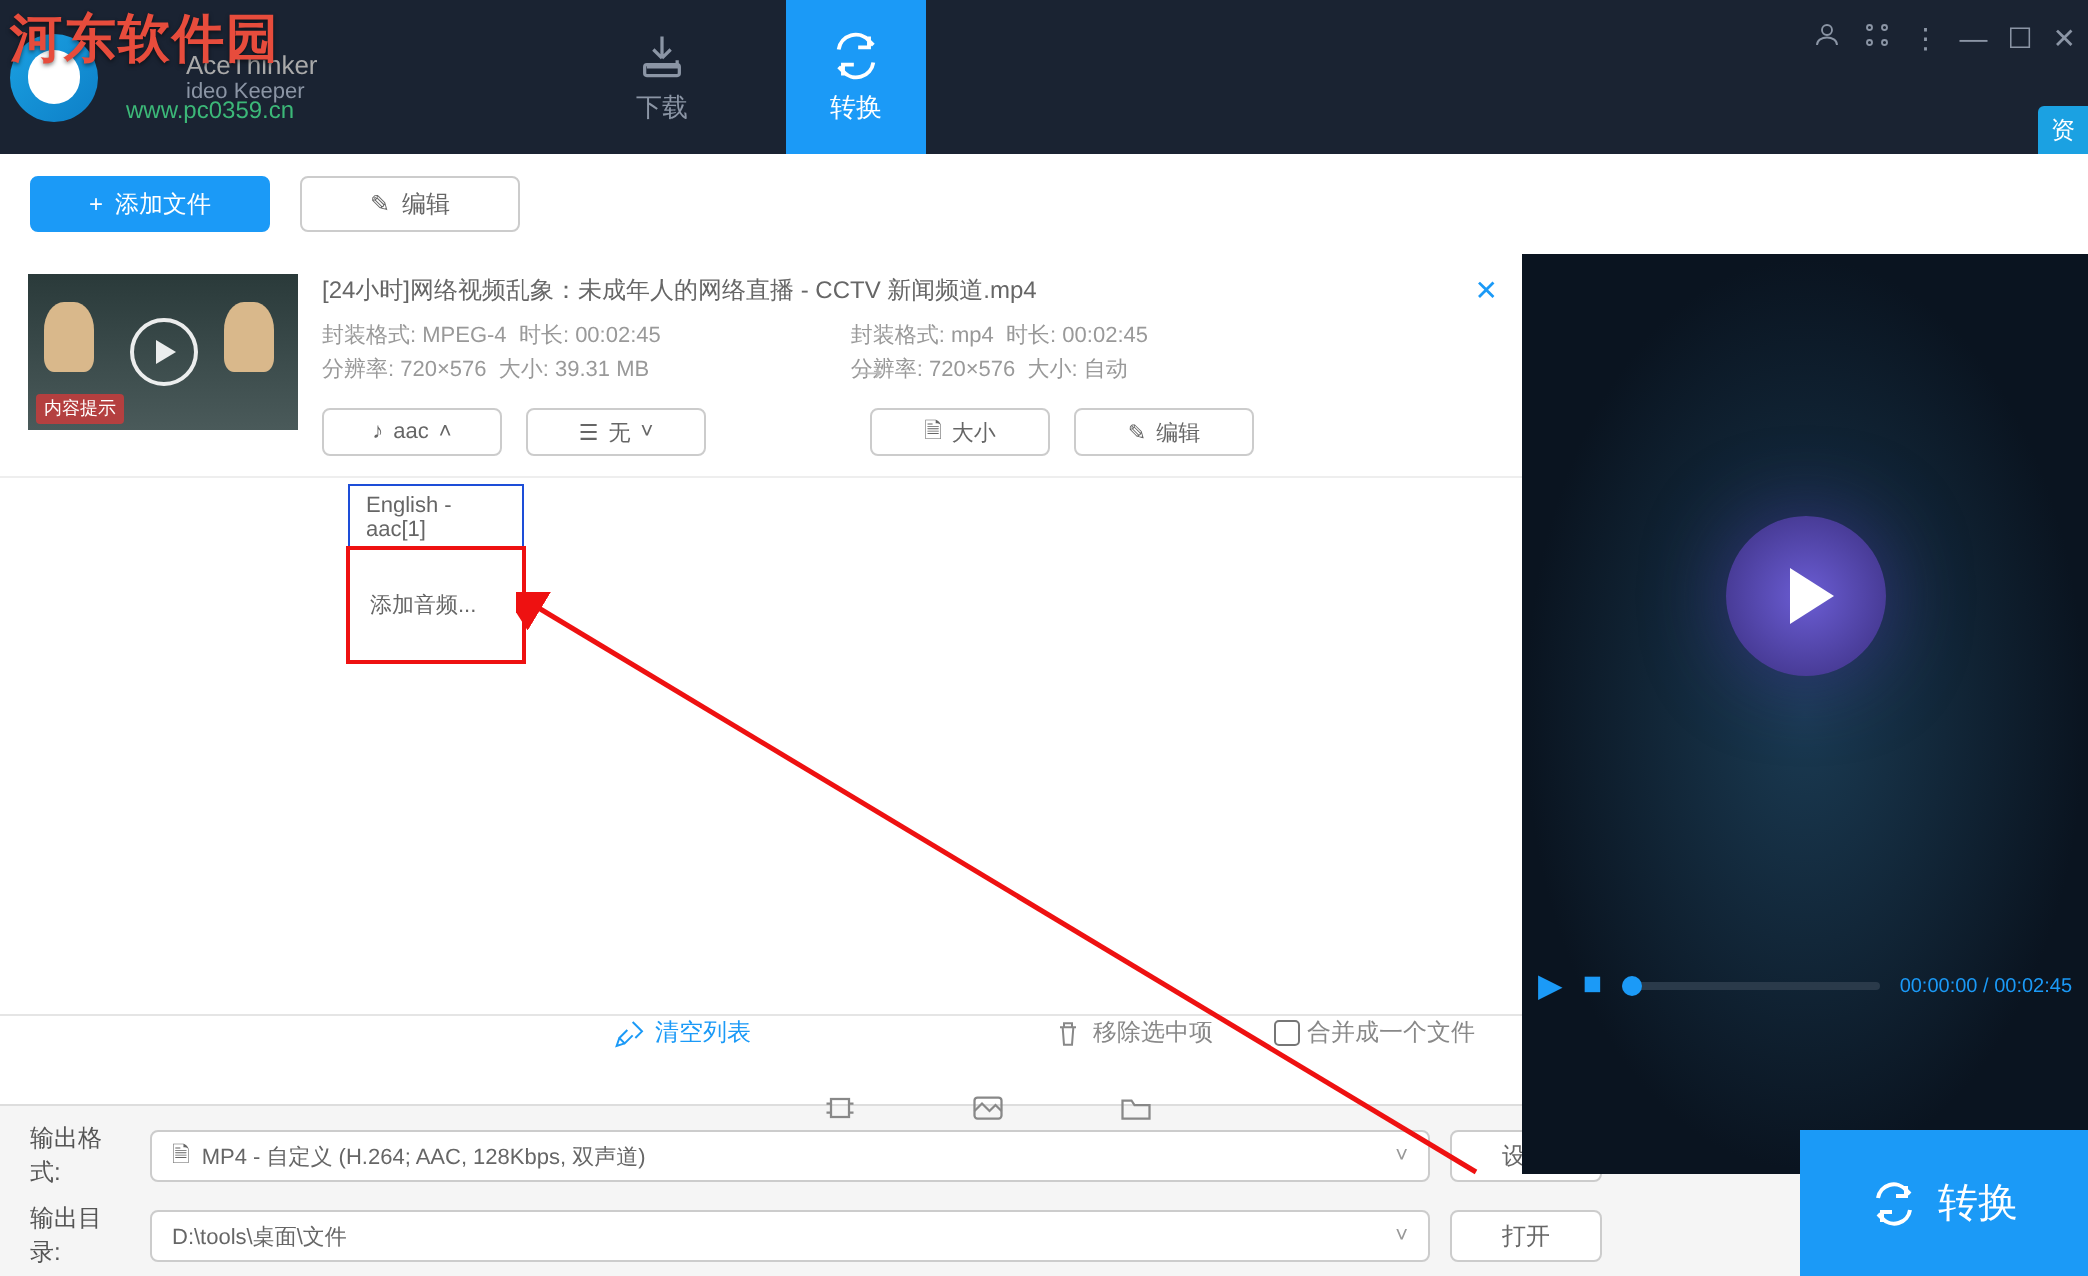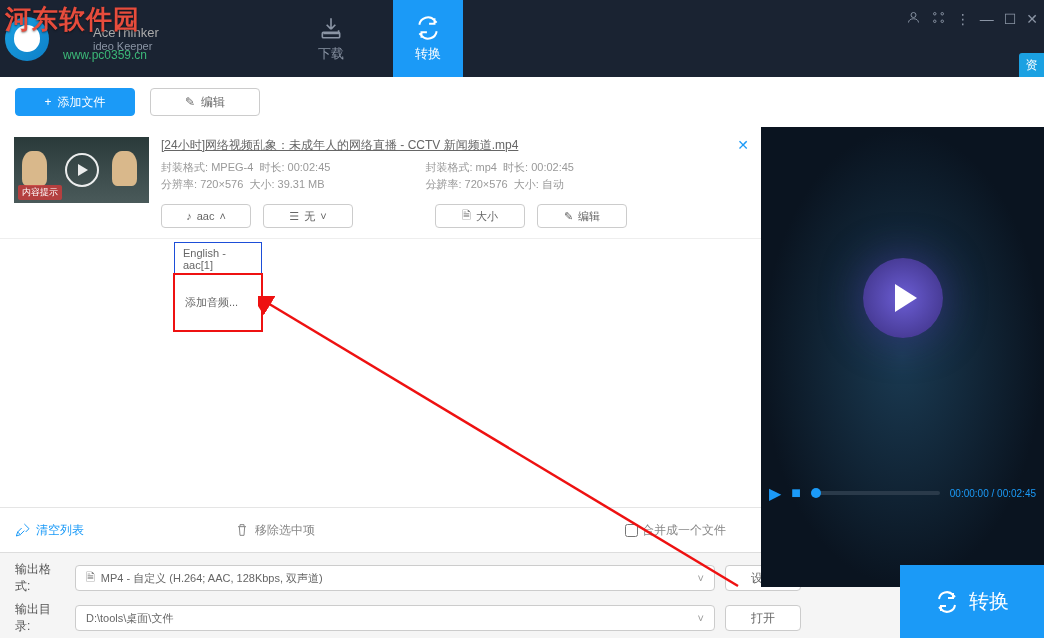--- a/index.html
+++ b/index.html
@@ -19,44 +19,44 @@
 .win-controls{position:absolute;right:6px;top:10px;display:flex;gap:10px;color:#8b95a5;align-items:center;}
 .win-controls span{cursor:pointer;font-size:14px;}
 .notch{position:absolute;right:0;bottom:0;width:25px;height:24px;background:#1ba1e2;border-radius:3px 0 0 0;color:#fff;display:flex;align-items:center;justify-content:center;font-size:12px;}
 .toolbar{height:50px;background:#fff;display:flex;align-items:center;padding:0 15px;gap:15px;}
 .btn{height:28px;border:1px solid #ccc;background:#fff;border-radius:4px;padding:0 16px;display:inline-flex;align-items:center;gap:6px;font-size:12px;color:#666;cursor:pointer;}
 .btn-primary{background:#1b9af7;color:#fff;border-color:#1b9af7;min-width:120px;justify-content:center;}
 .main{display:flex;height:380px;}
 .left-pane{flex:1;background:#fff;position:relative;}
 .right-pane{width:283px;background:#0a1929;position:relative;}
 .file-row{border-bottom:1px solid #eee;padding:10px 14px;display:flex;position:relative;}
-.thumb{width:135px;height:66px;background:#333;margin-right:12px;position:relative;}
+.thumb{width:135px;height:78px;background:#333;margin-right:12px;position:relative;}
 .thumb-play{position:absolute;left:50%;top:50%;transform:translate(-50%,-50%);width:34px;height:34px;border:2px solid rgba(255,255,255,.9);border-radius:50%;display:flex;align-items:center;justify-content:center;}
 .thumb-play::after{content:"";border-left:10px solid rgba(255,255,255,.9);border-top:6px solid transparent;border-bottom:6px solid transparent;margin-left:3px;}
 .thumb-label{position:absolute;left:4px;bottom:3px;font-size:9px;color:#fff;background:rgba(200,60,60,.85);padding:1px 4px;border-radius:2px;}
 .file-info{flex:1;}
-.file-title{font-size:12px;color:#666;margin-bottom:6px;text-decoration:underline;}
+.file-title{font-size:12px;color:#666;margin-bottom:6px;}
 .info-grid{display:flex;gap:95px;font-size:11px;color:#999;}
 .info-col div{margin-bottom:2px;}
 .arrow-mid{color:#bbb;font-size:20px;position:absolute;left:425px;top:46px;}
 .close-x{position:absolute;right:12px;top:10px;color:#1b9af7;cursor:pointer;font-size:14px;}
 .option-row{display:flex;gap:12px;margin-top:10px;}
 .opt-btn{border:1px solid #ccc;border-radius:4px;height:24px;min-width:90px;display:flex;align-items:center;justify-content:center;gap:5px;font-size:11px;color:#666;background:#fff;cursor:pointer;}
 .dropdown{position:absolute;left:174px;top:242px;width:88px;background:#fff;border:1px solid #1d4ed8;font-size:11px;z-index:5;}
 .dropdown div{padding:4px 8px;color:#666;}
 .dropdown .highlight{border:2px solid #e11;margin:-2px;padding:20px 10px;}
 .red-arrow{position:absolute;left:258px;top:296px;z-index:6;pointer-events:none;}
 .player-bar{position:absolute;bottom:0;left:0;right:0;height:28px;display:flex;align-items:center;padding:0 8px;gap:10px;}
 .player-bar .ctrl{color:#1b9af7;cursor:pointer;}
 .time{color:#1b9af7;font-size:10px;margin-left:auto;}
 .track{flex:1;height:4px;background:#2a3a4a;border-radius:2px;position:relative;}
 .track::after{content:"";position:absolute;left:0;top:-3px;width:10px;height:10px;background:#1b9af7;border-radius:50%;}
 .play-orb{position:absolute;left:50%;top:45%;transform:translate(-50%,-50%);width:80px;height:80px;border-radius:50%;background:radial-gradient(circle,#6b5dd4,#3a2e7e);box-shadow:0 0 40px rgba(80,60,180,.5);display:flex;align-items:center;justify-content:center;}
 .play-orb::after{content:"";border-left:22px solid #fff;border-top:14px solid transparent;border-bottom:14px solid transparent;margin-left:6px;}
-.bottom-strip{height:45px;background:#fff;display:flex;align-items:center;border-top:1px solid #e5e5e5;padding:0 15px;gap:20px;}
+.bottom-strip{height:45px;background:#fff;display:flex;align-items:center;border-top:1px solid #e5e5e5;padding:0 15px;gap:20px;flex-direction:column;}
 .bottom-strip .link{color:#1b9af7;font-size:12px;display:flex;align-items:center;gap:5px;cursor:pointer;}
 .bottom-strip .check{margin-left:auto;font-size:12px;color:#888;display:flex;align-items:center;gap:4px;}
 .bottom-strip input[type=checkbox]{width:13px;height:13px;}
 .right-icons{width:283px;display:flex;align-items:center;gap:56px;padding-left:30px;}
 .right-icons .micon{color:#888;cursor:pointer;}
 .footer{background:#f5f5f5;border-top:1px solid #ddd;padding:8px 15px;}
 .footer-row{display:flex;align-items:center;gap:10px;margin-bottom:6px;}
 .footer-row:last-child{margin-bottom:5px;}
 .footer-label{font-size:12px;color:#555;width:50px;}
 .footer-select{flex:1;max-width:640px;height:26px;border:1px solid #ccc;border-radius:4px;background:#fff;font-size:11px;color:#666;padding:0 10px;display:flex;align-items:center;gap:6px;cursor:pointer;}

